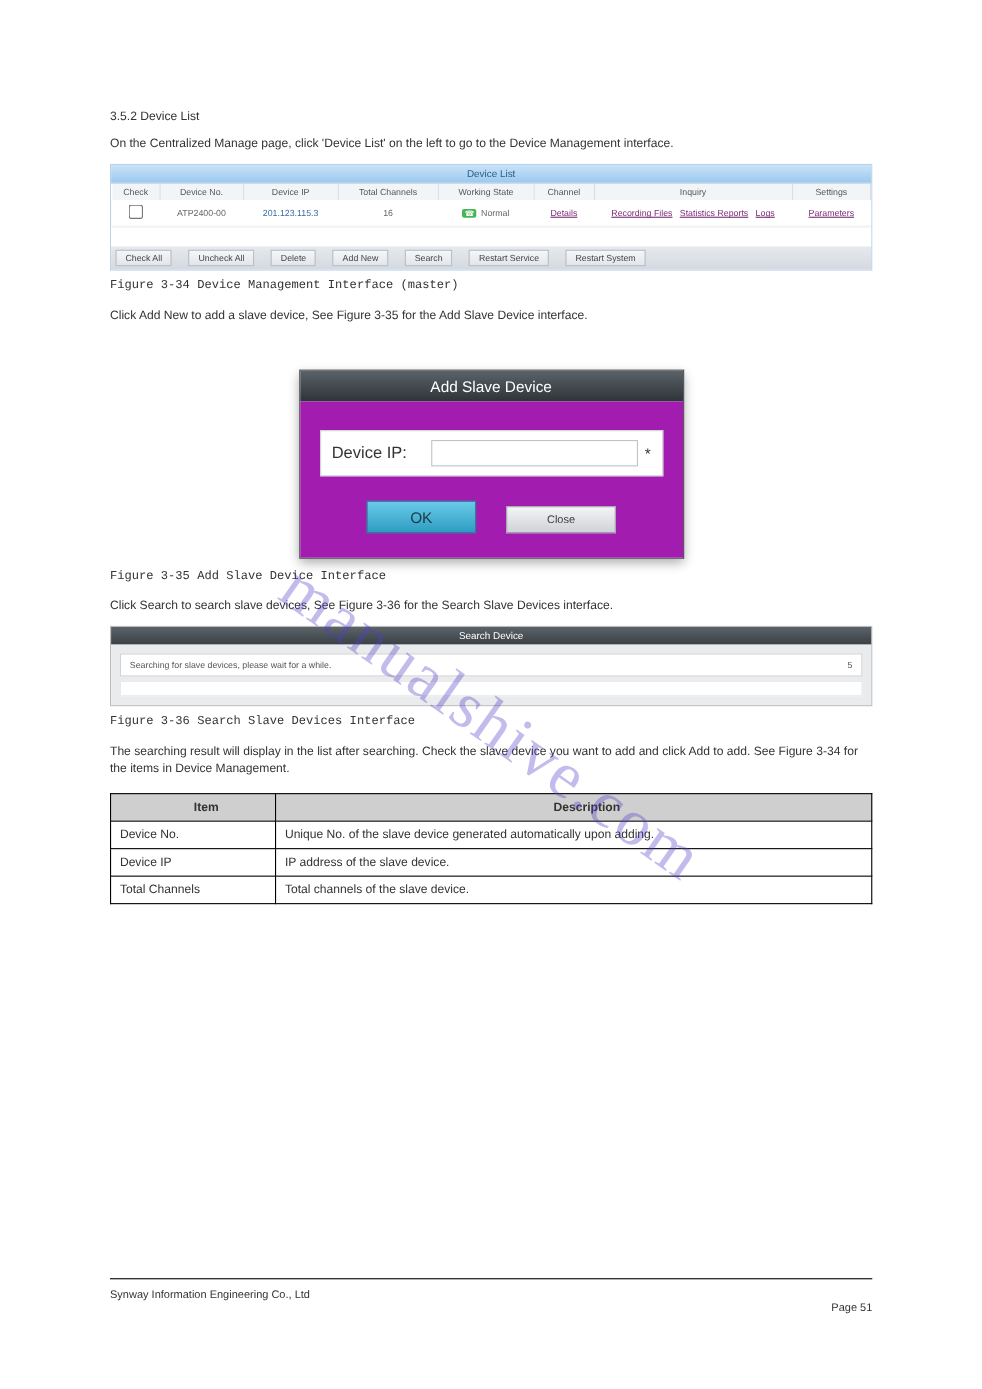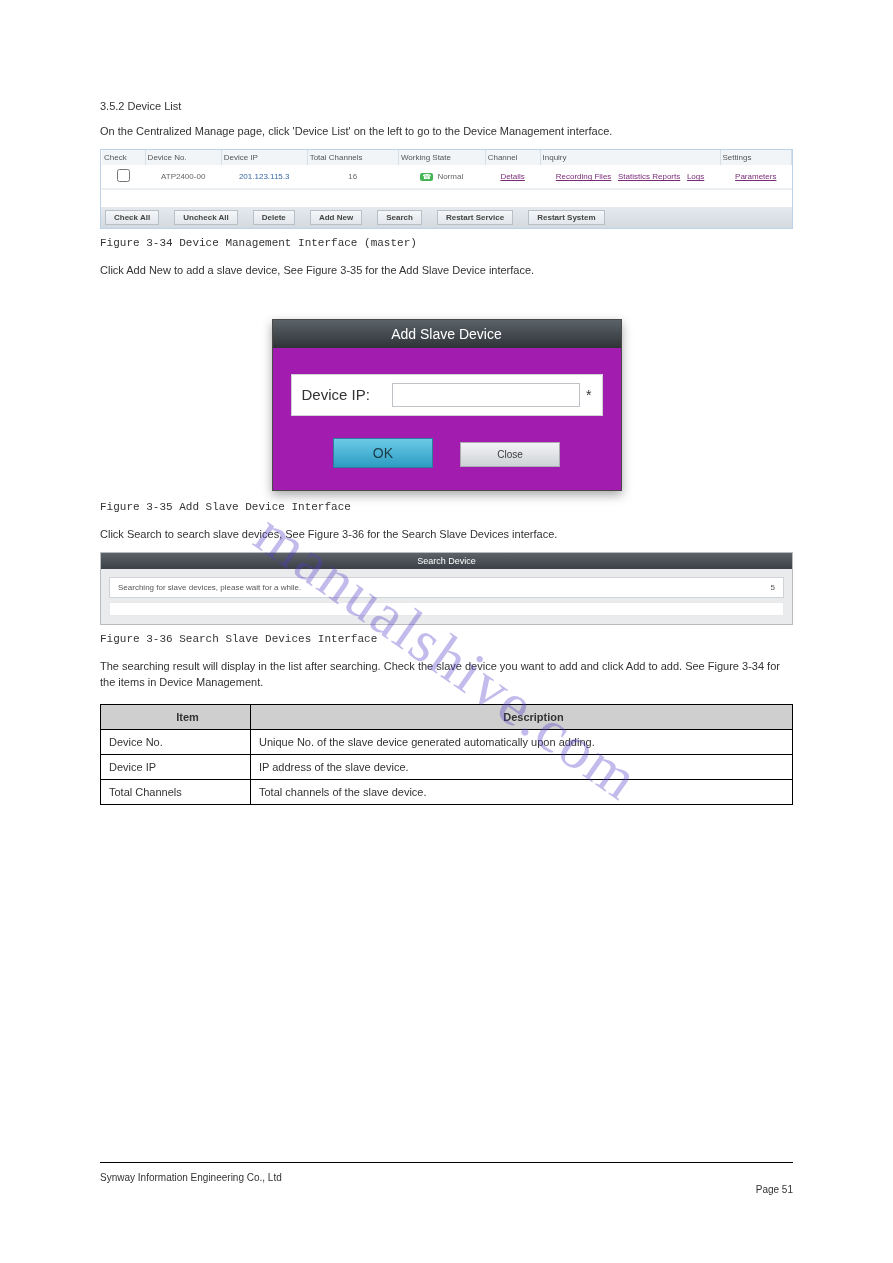--- a/index.html
+++ b/index.html
@@ -32,37 +32,37 @@
     border-bottom: 1px solid #9cbfdc;
   }
   .device-table { width: 100%; border-collapse: collapse; font-size: 8px; }
   .device-table th {
     background: #f2f5f8;
     color: #555;
     font-weight: normal;
     padding: 3px 2px;
     border-left: 1px solid #ffffff;
     border-right: 1px solid #d7dfe7;
-    text-align: left;
+    text-align: center;
   }
   .device-table td {
     background: #ffffff;
     padding: 4px 2px;
     text-align: center;
     color: #666;
     border-bottom: 1px solid #eceff2;
   }
   .device-table td.ip { color: #3a6aa6; }
   .device-table td.link a { color: #7a2b78; text-decoration: underline; }
   .status-chip {
     display:inline-block; background:#45b656; color:#fff;
     border-radius:2px; padding:0 2px; font-size:7px; margin-right:2px;
   }
   .blank-strip { height: 18px; background:#fff; border-top:1px solid #eceff2; }
-  .button-bar { background: linear-gradient(#e6eaef,#d4d9df); padding:3px 4px;font-weight:bold; }
+  .button-bar { background: linear-gradient(#e6eaef,#d4d9df); padding:3px 4px; }
   .small-btn {
     display:inline-block;
     background: linear-gradient(#f5f7f9,#e2e6eb);
     border:1px solid #b7bfc7;
     font-size:8px; color:#444;
     padding:2px 8px;
     margin-right:12px;
   }
 
   
@@ -164,20 +164,21 @@
 </head>
 <body>
 
 <div class="page">
 
   <div class="heading-top">3.5.2 Device List</div>
 
   <div class="body-text">On the Centralized Manage page, click 'Device List' on the left to go to the Device Management interface.</div>
 
   <div class="device-list-panel">
+    <div class="device-list-title">Device List</div>
     <table class="device-table">
       <tbody>
           <tr>
         <th>Check</th>
         <th>Device No.</th>
         <th>Device IP</th>
         <th>Total Channels</th>
         <th>Working State</th>
         <th>Channel</th>
         <th style="width:180px">Inquiry</th>

